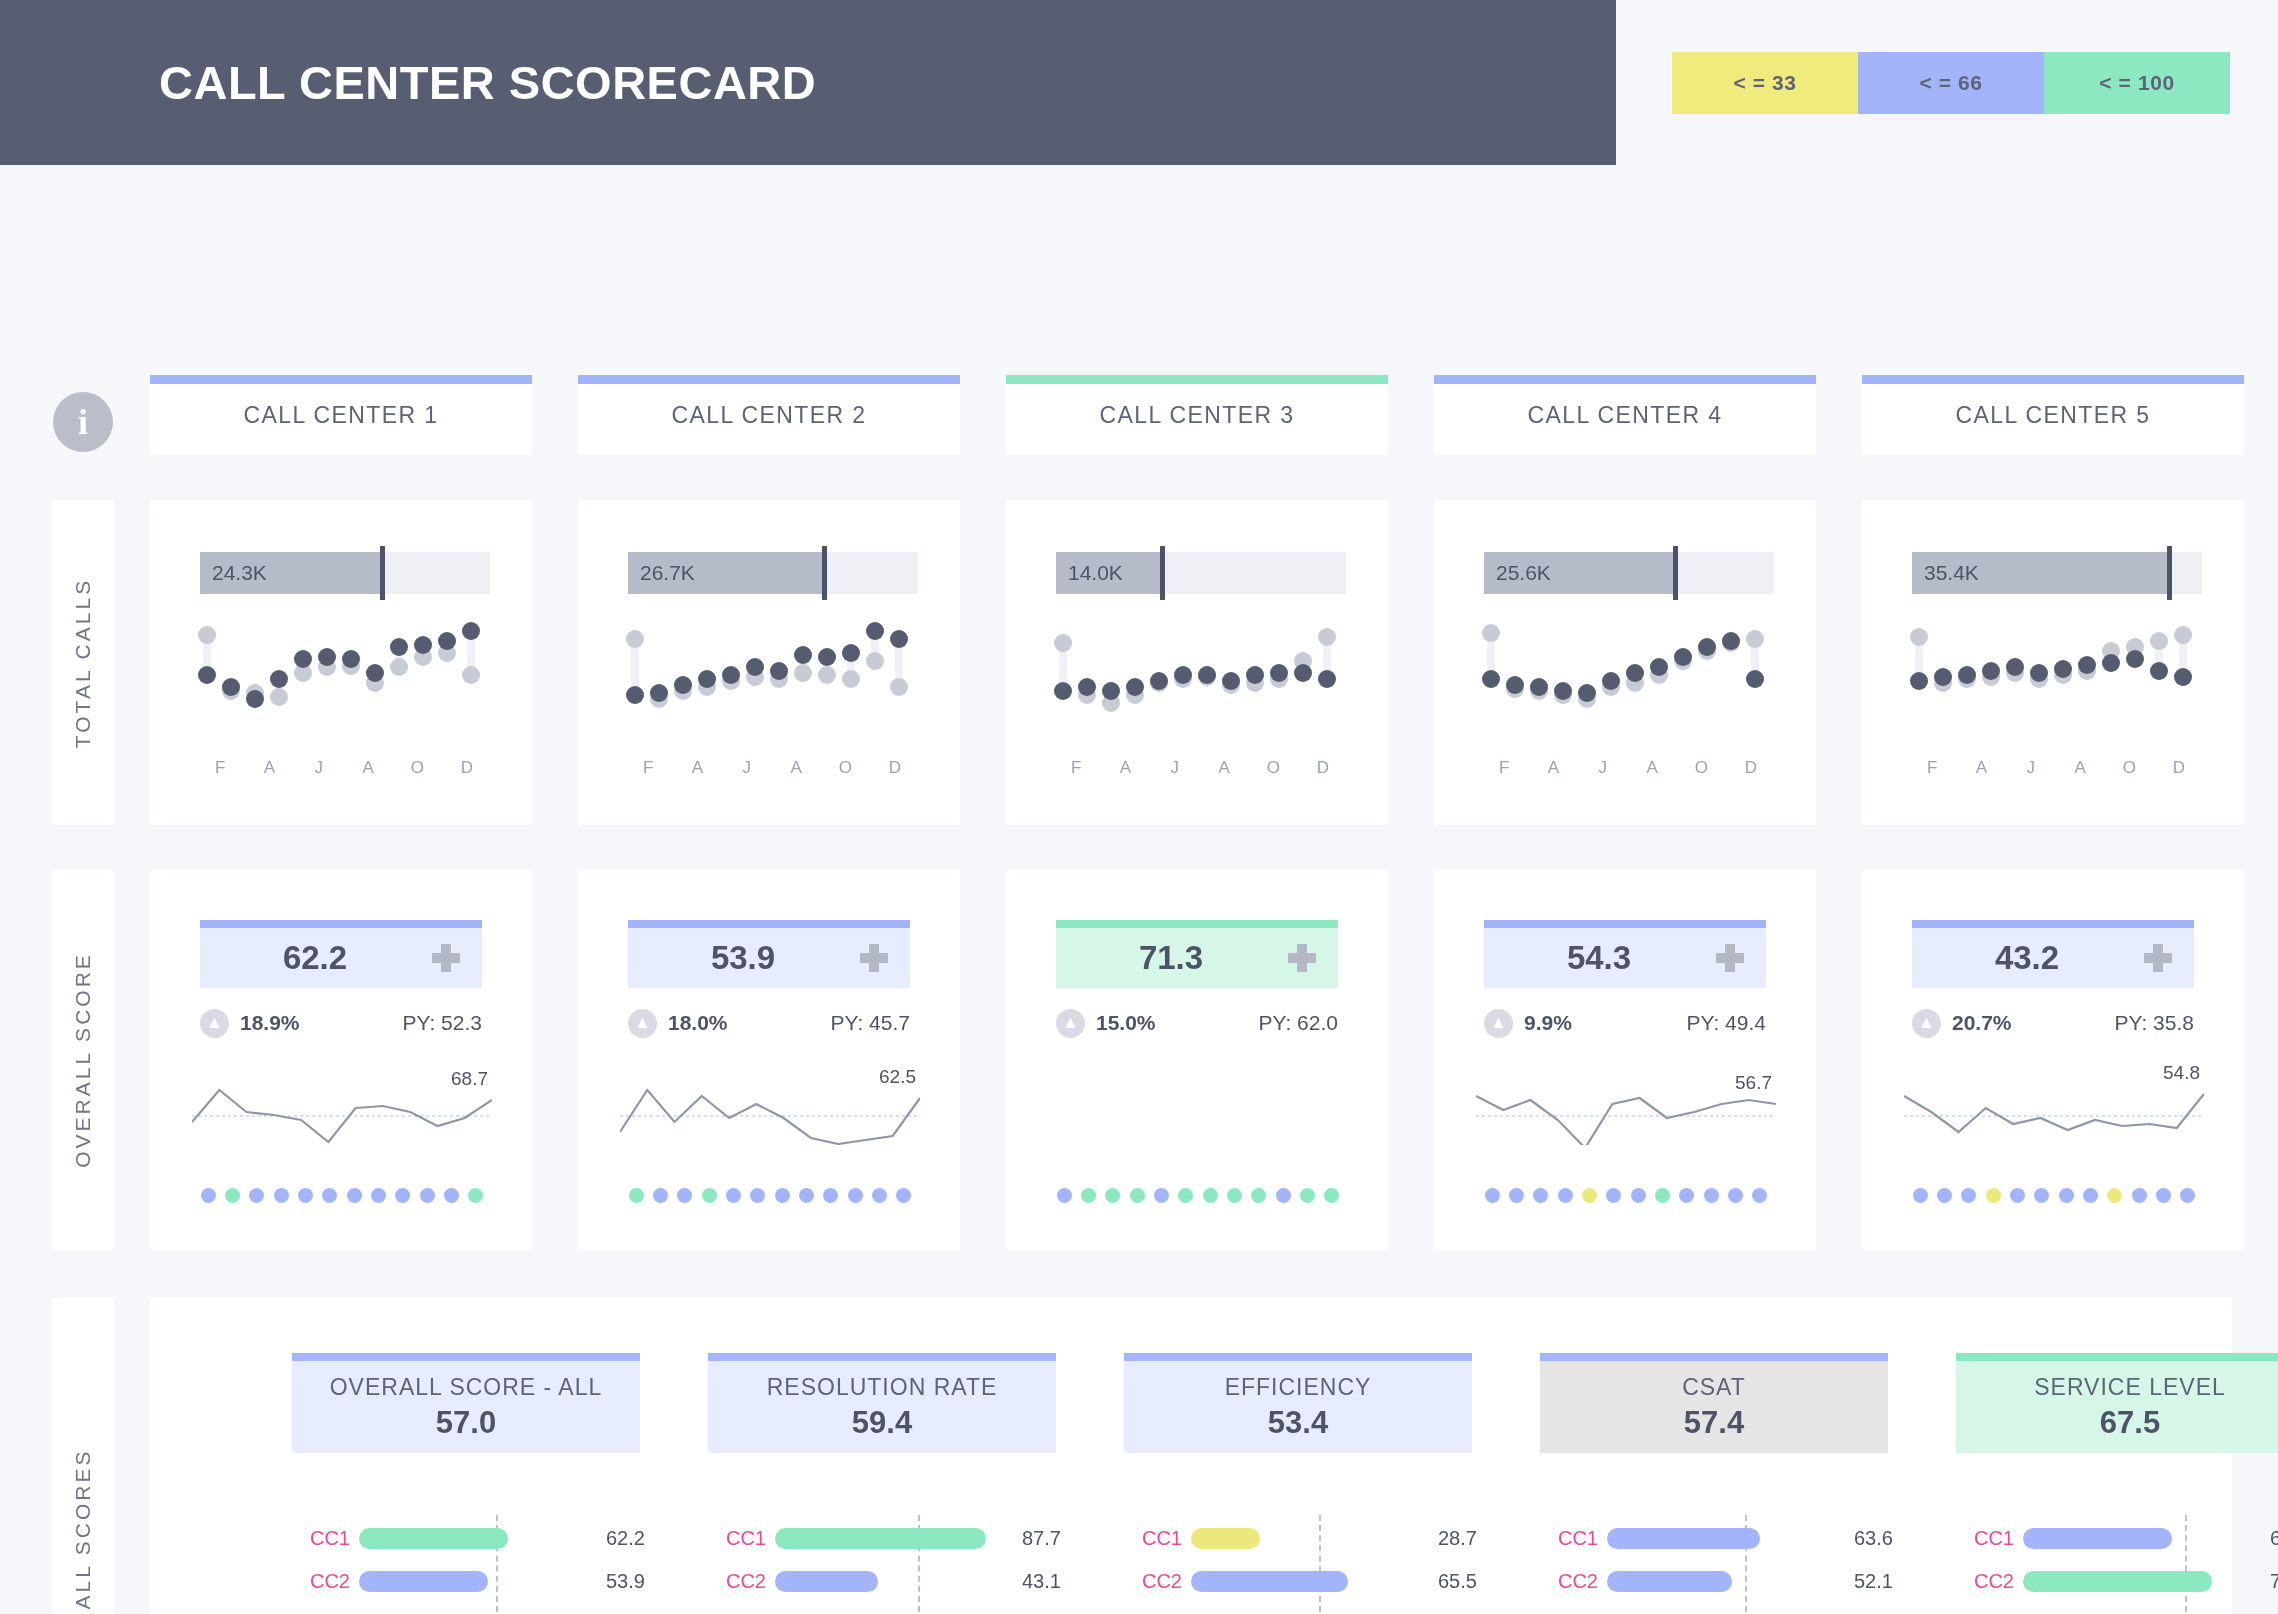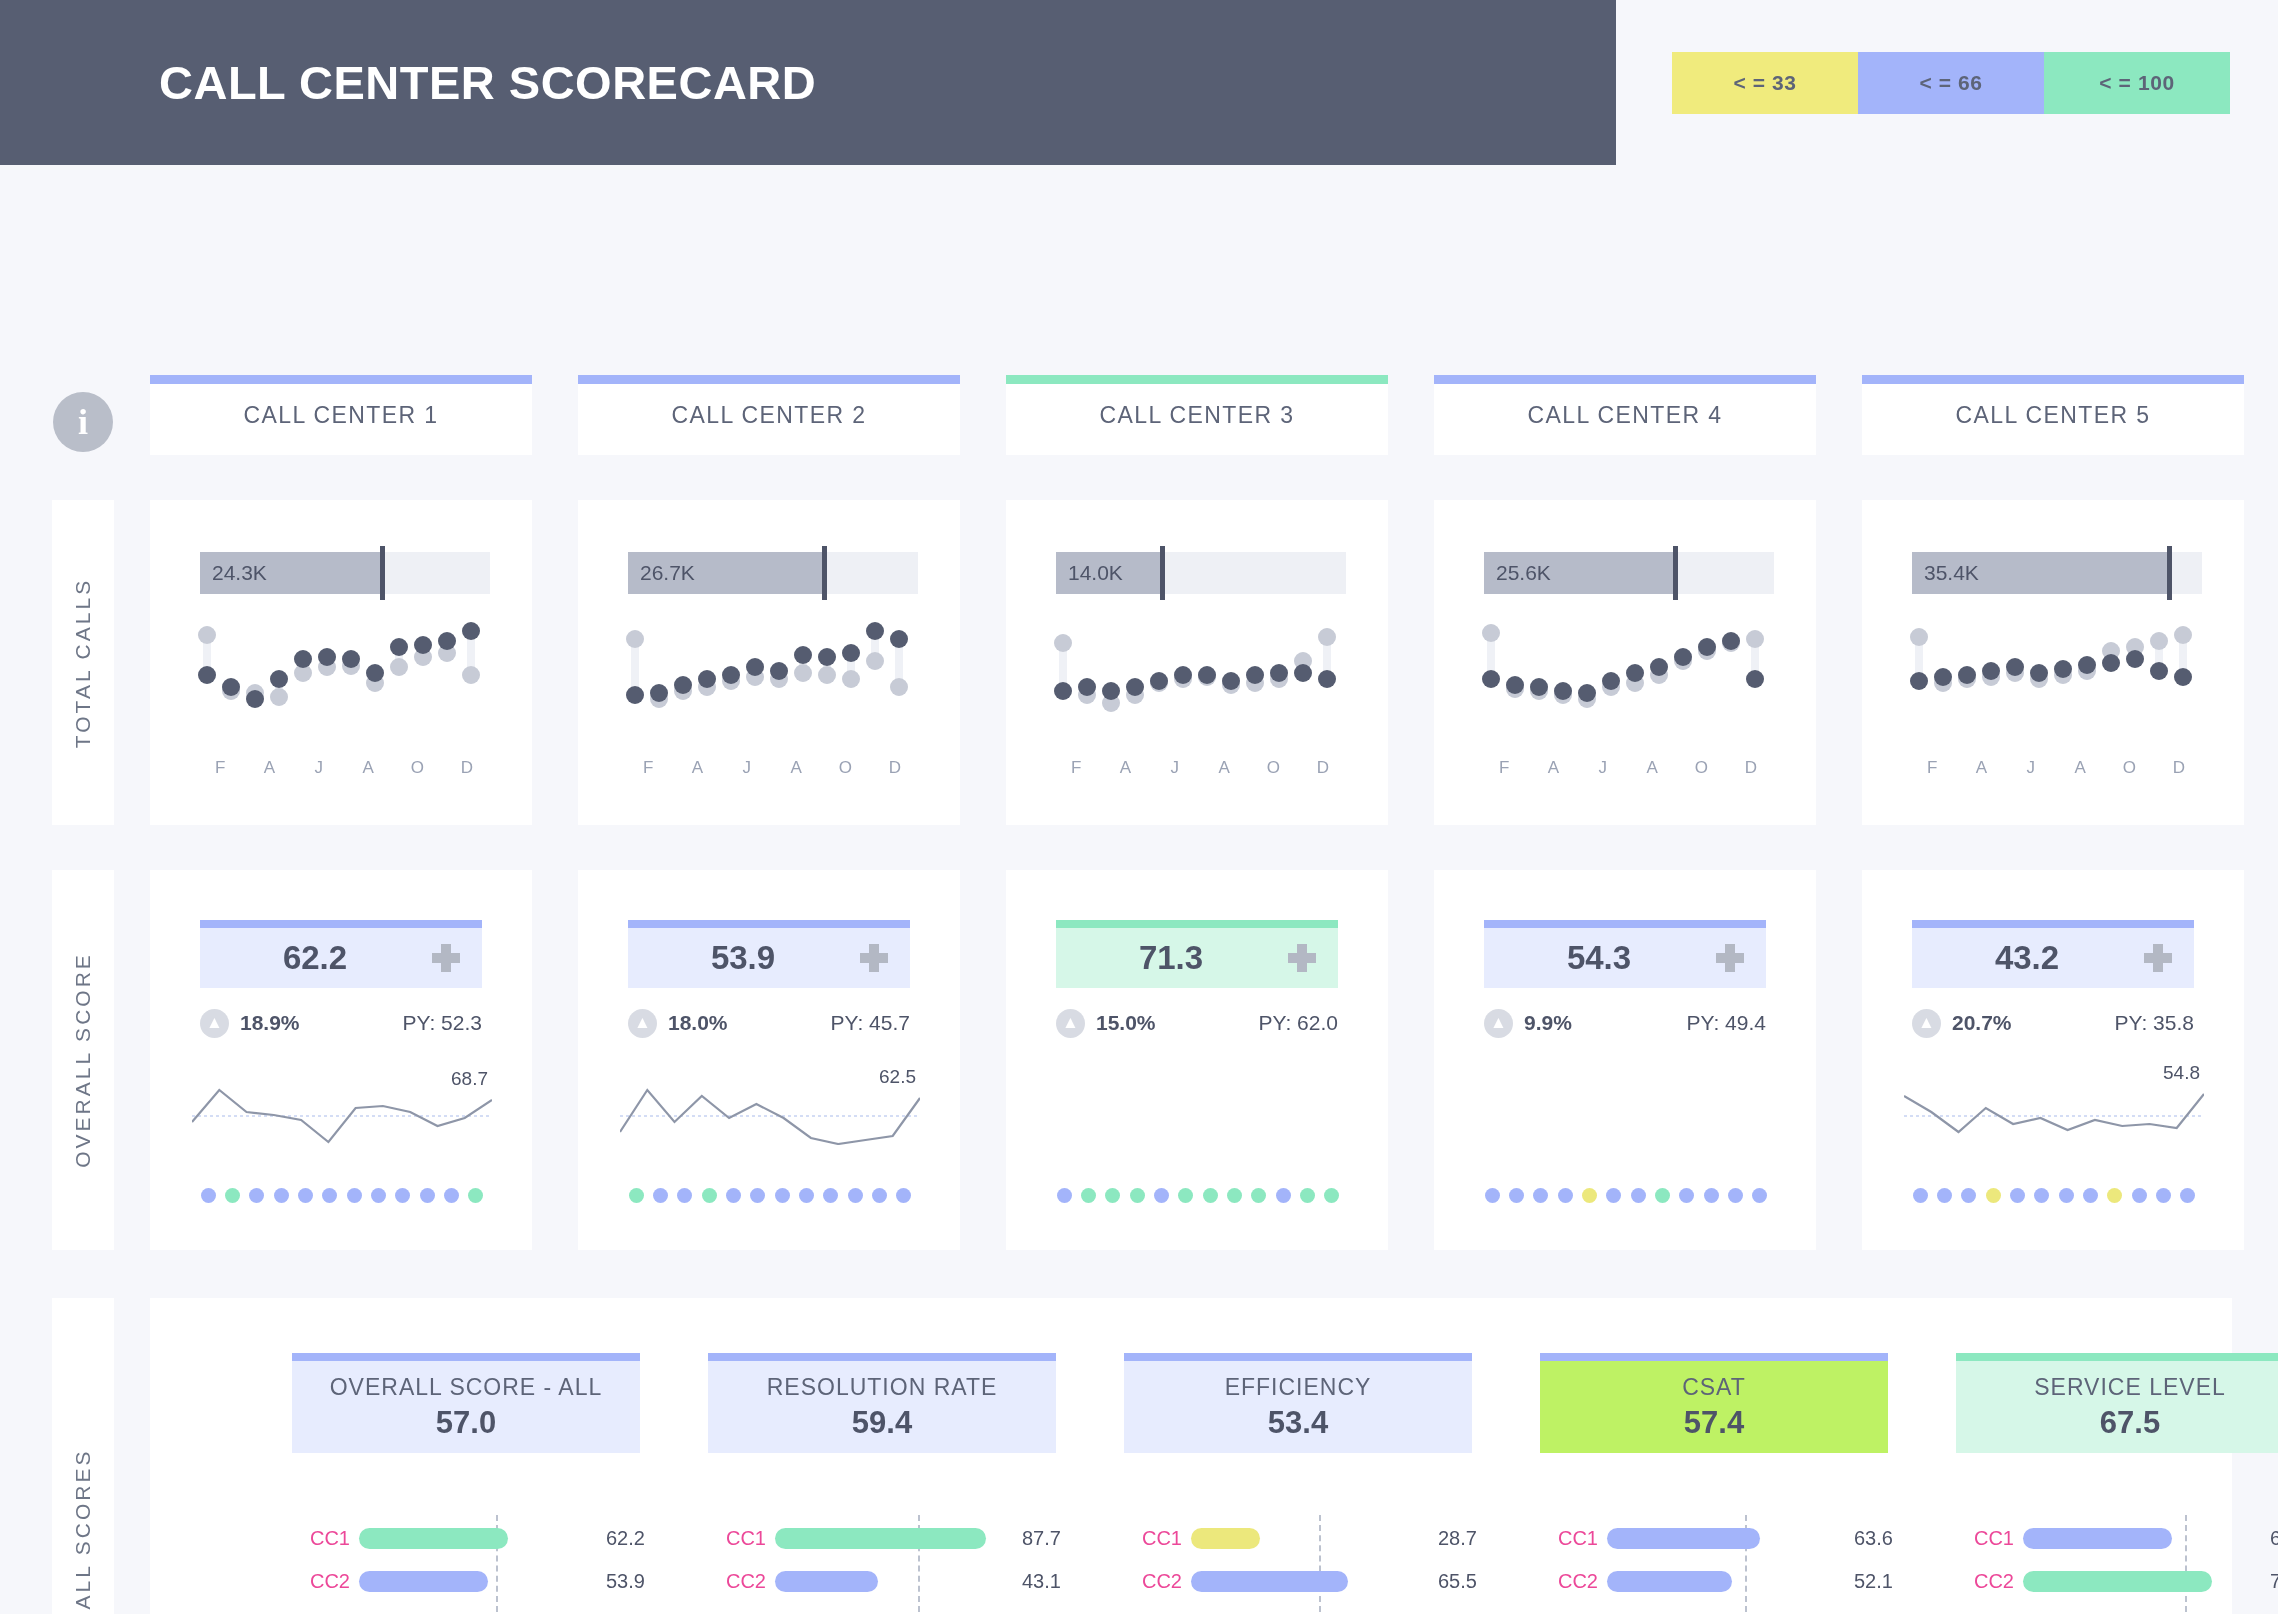--- a/index.html
+++ b/index.html
@@ -772,20 +772,24 @@
           <div class="body" style="background:#e7ecfe">
             <div class="num">54.3</div>
             <div class="plus"></div>
           </div>
         </div>
         <div class="delta-row">
           <div class="arrow-up">▲</div>
           <div class="delta-pct">9.9%</div>
           <div class="py">PY: 49.4</div>
         </div>
+        <div class="sparkline"><svg width="300" height="85" viewBox="0 0 300 85">
+            <line x1="0" y1="56" x2="300" y2="56" stroke="#c6d2f2" stroke-width="1.6" stroke-dasharray="3,3"></line>
+            <polyline points="0.0,36.0 27.3,50.0 54.5,40.0 81.8,60.0 109.1,88.0 136.4,44.0 163.6,38.0 190.9,58.0 218.2,52.0 245.5,44.0 272.7,40.0 300.0,44.0" fill="none" stroke="#8e96a8" stroke-width="2.2"></polyline>
+          </svg><div class="spark-end" style="right:4px;top:12px">56.7</div></div>
         <div class="dotrow">
           <span>
             <i style="background:#a3b4fa"></i>
           </span>
           <span>
             <i style="background:#a3b4fa"></i>
           </span>
           <span>
             <i style="background:#a3b4fa"></i>
           </span>
@@ -973,21 +977,21 @@
               <div class="bar-wrap">
                 <div class="bar-fill" style="width:172.6px;background:#8ce8c0"></div>
               </div>
               <div class="bar-num">71.9</div>
             </div>
           </div>
         </div>
         <div class="metric" style="left: 1390px;">
           <div class="mhead">
             <div class="accent" style="background:#a3b4fa"></div>
-            <div class="box" style="background:#bef264">
+            <div class="box" style="background:#e5e5e5">
               <div class="mtitle">CSAT</div>
               <div class="mvalue">57.4</div>
             </div>
           </div>
           <div class="bars">
             <div class="ref-line" style="left:204.76px"></div>
             <div class="bar-row">
               <div class="bar-label">CC1</div>
               <div class="bar-wrap">
                 <div class="bar-fill" style="width:152.6px;background:#a3b4fa"></div>

